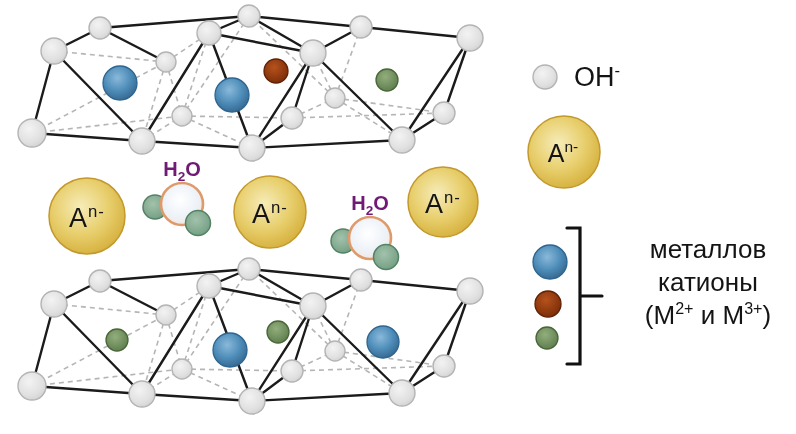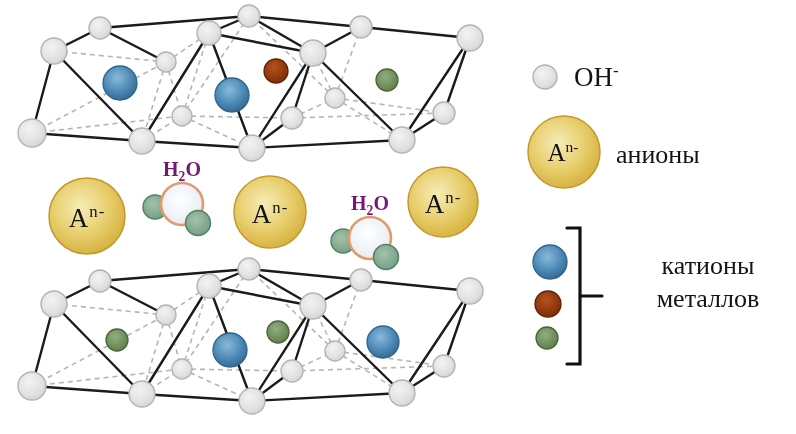--- a/index.html
+++ b/index.html
@@ -1,18 +1,18 @@
 <!DOCTYPE html>
 <html><head>
 <meta charset="utf-8">
 <style>
   html,body{margin:0;padding:0;background:#fff;}
   .canvas{
     position:relative;width:796px;height:434px;background:#ffffff;overflow:hidden;
-    font-family:Liberation Serif, serif;color:#141414;
+    font-family:Liberation Sans, sans-serif;color:#141414;
   }
   #structure-svg{position:absolute;left:0;top:0;}
   #overlay{position:absolute;left:0;top:0;width:796px;height:434px;pointer-events:none;}
   .lbl{position:absolute;transform:translate(-50%,-50%);white-space:nowrap;}
   .lbl-left{position:absolute;transform:translateY(-50%);white-space:nowrap;}
   sup{font-size:62%;line-height:0;}
   sub{font-size:68%;line-height:0;}
   .an-label{font-size:27px;letter-spacing:1px;}
   .h2o-label{font-size:20px;font-weight:bold;color:#701a75;}
   .legend-oh{left:574px;top:77px;font-size:27px;}
@@ -203,25 +203,25 @@
       <circle cx="370" cy="238" r="21" fill="url(#gradWaterO)" stroke="#de9a6a" stroke-width="2.6"></circle>
       <circle cx="386" cy="257" r="12.5" fill="url(#gradWaterH)" stroke="#538264" stroke-width="1.5"></circle>
     </svg>
 
   <div id="overlay">
 
     <div class="lbl-left legend-oh"><span>OH</span><sup>-</sup></div>
 
     <div class="lbl legend-anion-symbol"><span>A</span><sup>n-</sup></div>
 
-    <div class="lbl-left legend-anion-text">анионы</div>
 
     <div class="lbl legend-cations-text">
+      <div>металлов</div>
       <div>катионы</div>
-      <div>металлов</div>
+      <div><span>(M</span><sup>2+</sup><span> и M</span><sup>3+</sup><span>)</span></div>
     </div>
   <div class="lbl an-label" style="left: 87px; top: 218px;"><span>A</span><sup>n-</sup></div>
       <div class="lbl an-label" style="left: 270px; top: 214px;"><span>A</span><sup>n-</sup></div>
       <div class="lbl an-label" style="left: 443px; top: 204px;"><span>A</span><sup>n-</sup></div>
       <div class="lbl h2o-label" style="left: 182px; top: 169px;"><span>H</span><sub>2</sub><span>O</span></div>
       <div class="lbl h2o-label" style="left: 370px; top: 203px;"><span>H</span><sub>2</sub><span>O</span></div>
     </div>
 </div>
 
 </body></html>

